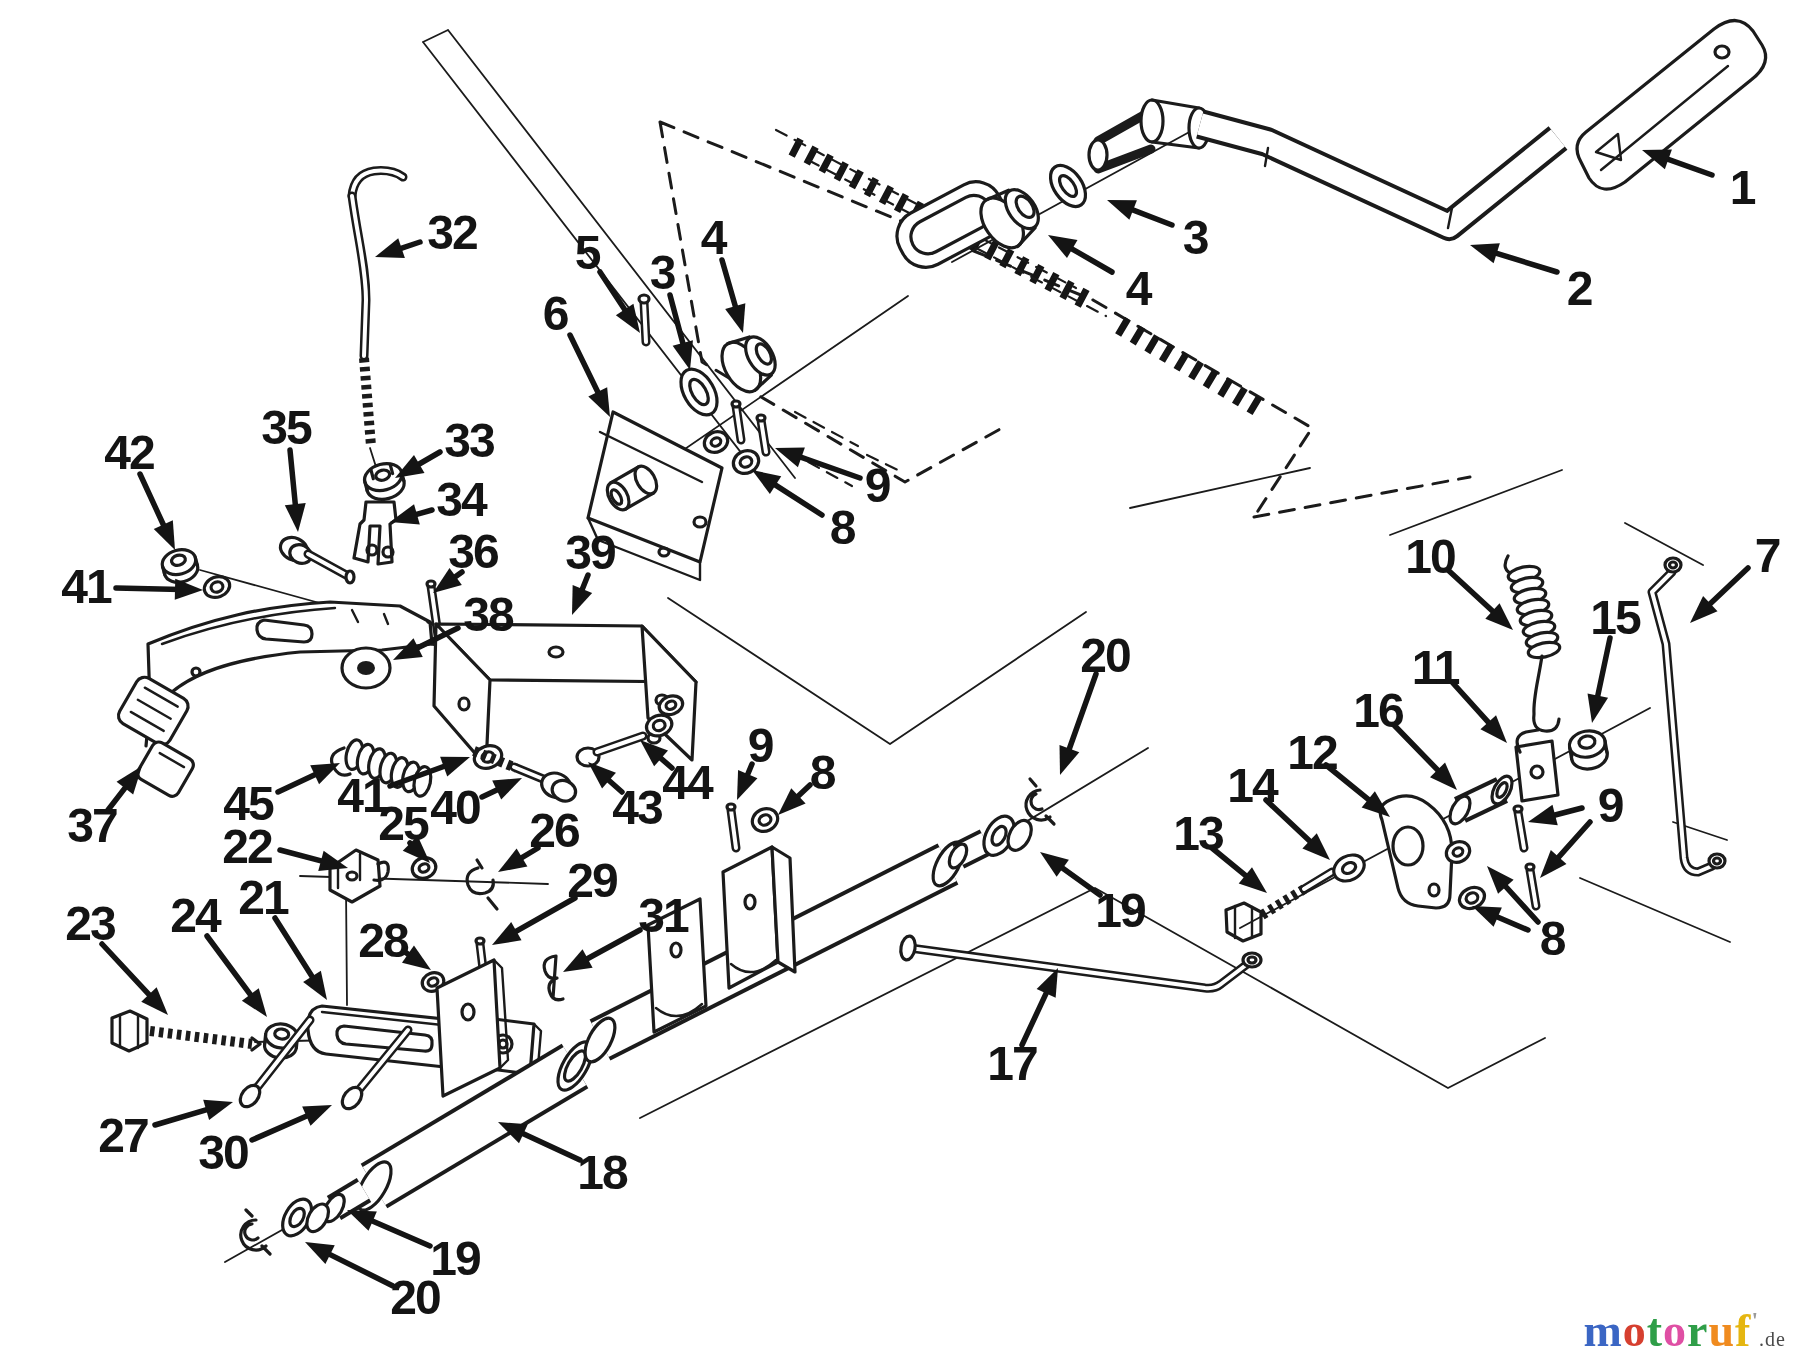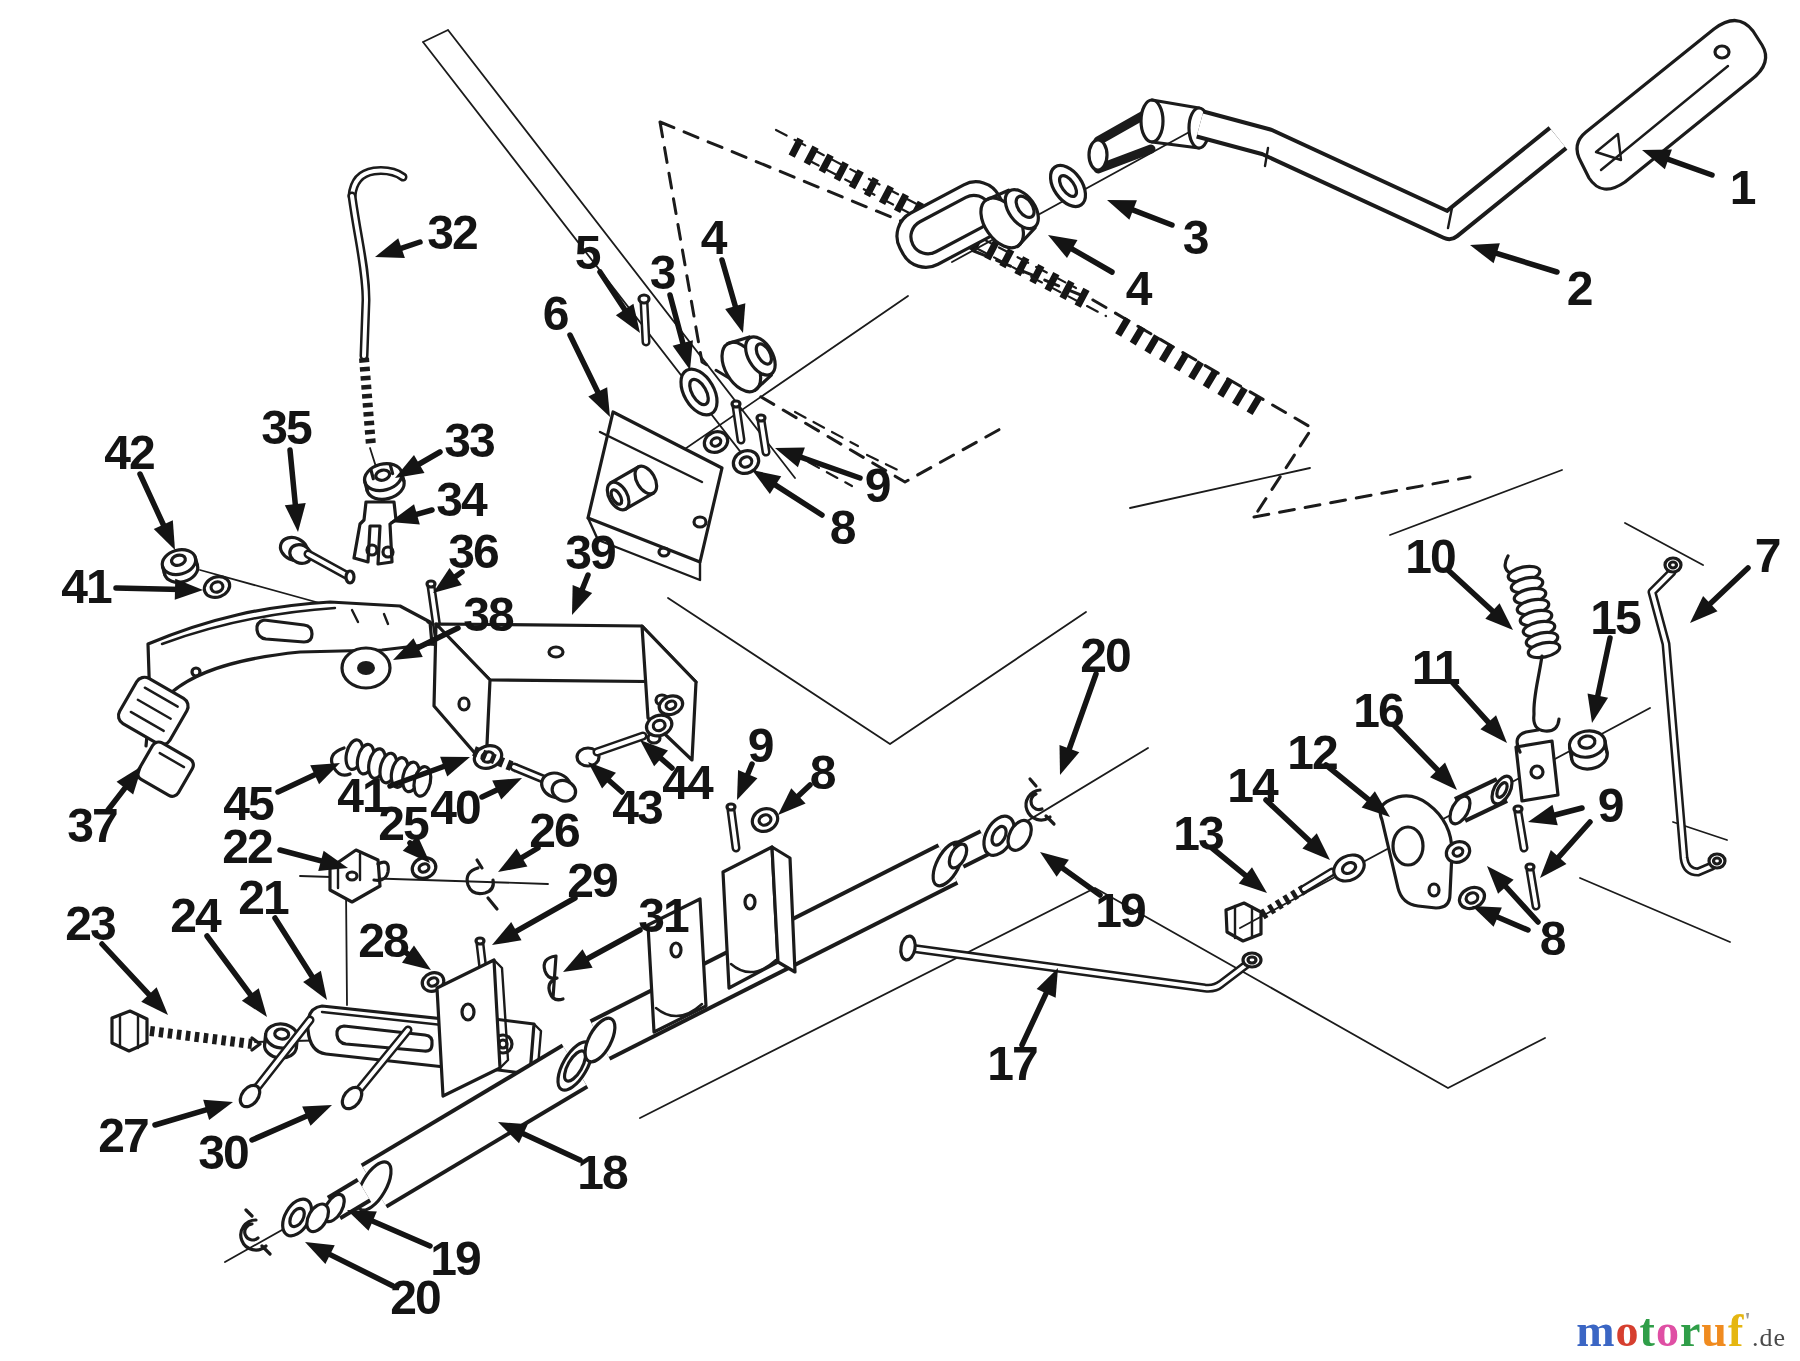--- a/index.html
+++ b/index.html
@@ -27,21 +27,21 @@
   .spccore{stroke:#ffffff;stroke-width:20;fill:none;stroke-linecap:butt;}
   .thread{stroke:#1b1b1b;stroke-width:10;stroke-dasharray:4.5 4.5;fill:none;}
   
   .callout-label{font:700 48px "Liberation Sans",sans-serif;fill:#141414;text-anchor:middle;
                  dominant-baseline:central;letter-spacing:-2px;}
   .arrow-shaft{stroke:#141414;stroke-width:5.5;stroke-linecap:round;}
   .arrow-head{fill:#141414;stroke:none;}
   
   #watermark{position:absolute;right:14px;bottom:4px;font-family:"Liberation Serif",serif;
              font-weight:700;font-size:46px;letter-spacing:1px;user-select:none;}
-  #watermark .suffix{font-size:26px;font-weight:400;}
+  #watermark .suffix{font-size:20px;font-weight:400;}
   #watermark .tick{font-size:24px;vertical-align:18px;}
 </style>
 </head>
 <body>
 
 <div id="page">
 
   <svg id="art" width="1800" height="1361" viewBox="0 0 1800 1361">
 
     <g>

